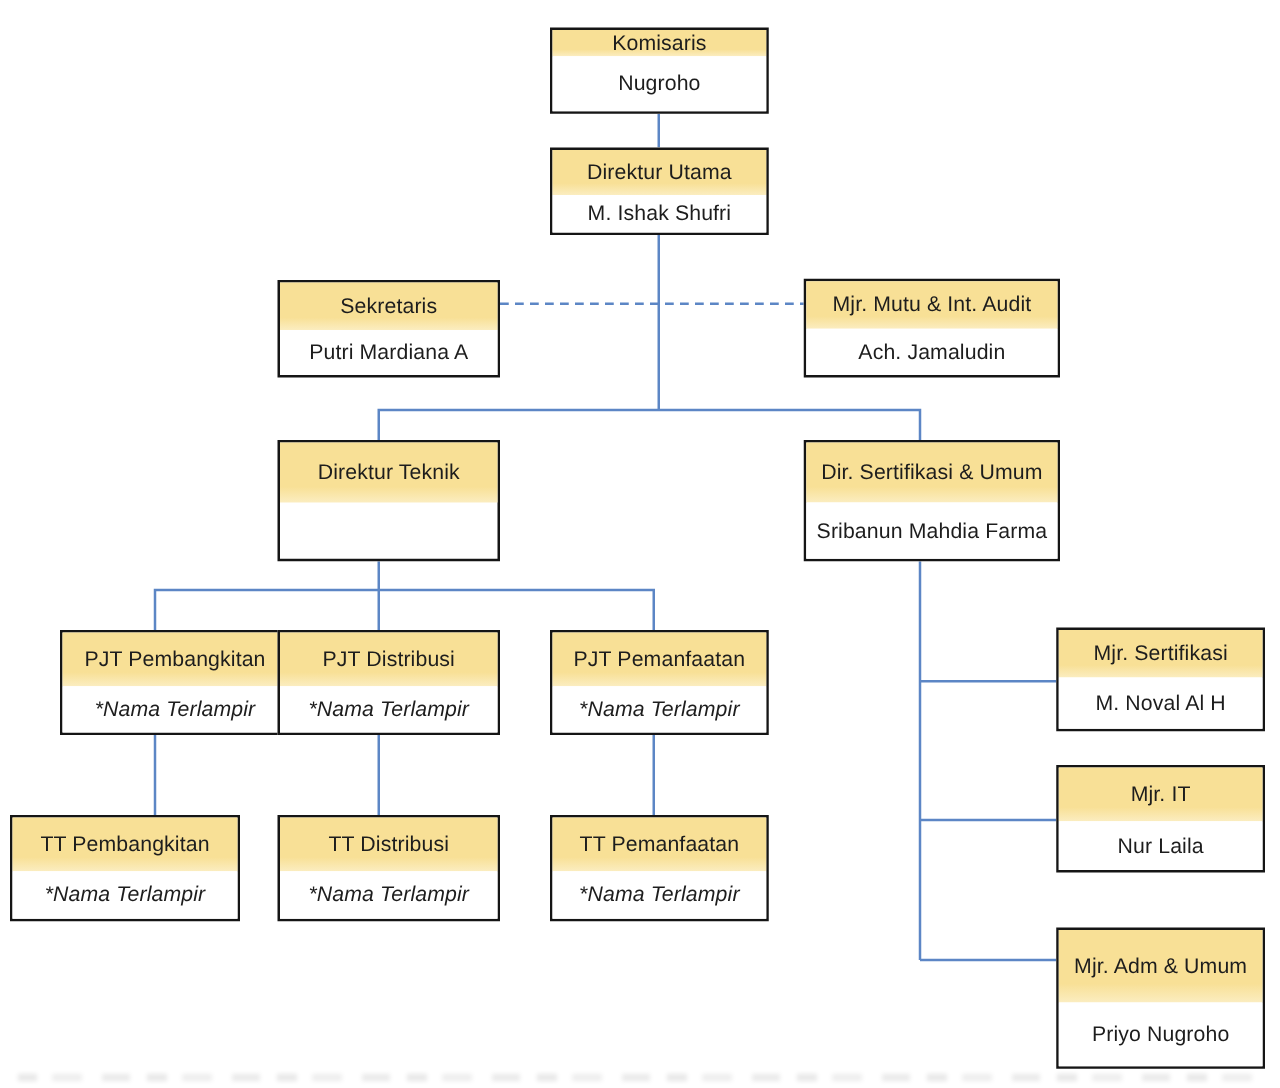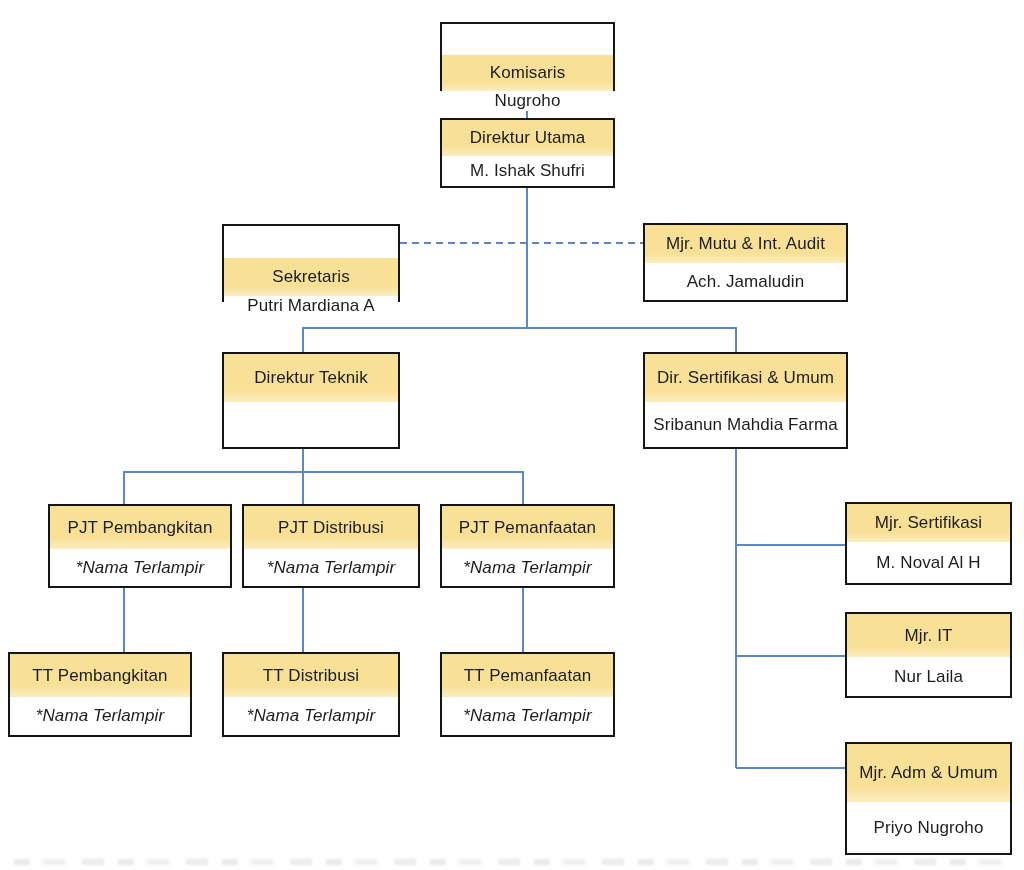--- a/index.html
+++ b/index.html
@@ -86,37 +86,37 @@
       <polyline points="124,588 124,652" fill="none" stroke="#5C86C5" stroke-width="2"></polyline>
       <polyline points="303,588 303,652" fill="none" stroke="#5C86C5" stroke-width="2"></polyline>
       <polyline points="523,588 523,652" fill="none" stroke="#5C86C5" stroke-width="2"></polyline>
       <polyline points="736,449 736,768" fill="none" stroke="#5C86C5" stroke-width="2"></polyline>
       <polyline points="736,545 845,545" fill="none" stroke="#5C86C5" stroke-width="2"></polyline>
       <polyline points="736,656 845,656" fill="none" stroke="#5C86C5" stroke-width="2"></polyline>
       <polyline points="736,768 845,768" fill="none" stroke="#5C86C5" stroke-width="2"></polyline>
     </svg>
   <div id="nodes">
       <div class="node" style="left: 440px; top: 22px; width: 175px; height: 69px;">
-        <div class="node-header" style="height: 36px; margin-top: 31px;">
+        <div class="node-header" style="height: 21px;">
           <span class="node-title">Komisaris</span>
         </div>
         <div class="node-body">
           <span class="node-name">Nugroho</span>
         </div>
       </div>
       <div class="node" style="left: 440px; top: 118px; width: 175px; height: 70px;">
         <div class="node-header" style="height: 36px;">
           <span class="node-title">Direktur Utama</span>
         </div>
         <div class="node-body">
           <span class="node-name">M. Ishak Shufri</span>
         </div>
       </div>
       <div class="node" style="left: 222px; top: 224px; width: 178px; height: 78px;">
-        <div class="node-header" style="height: 38px; margin-top: 32px;">
+        <div class="node-header" style="height: 38px;">
           <span class="node-title">Sekretaris</span>
         </div>
         <div class="node-body">
           <span class="node-name">Putri Mardiana A</span>
         </div>
       </div>
       <div class="node" style="left: 643px; top: 223px; width: 205px; height: 79px;">
         <div class="node-header" style="height: 38px;">
           <span class="node-title">Mjr. Mutu &amp; Int. Audit</span>
         </div>
@@ -138,21 +138,21 @@
         </div>
       </div>
       <div class="node" style="left: 8px; top: 504px; width: 184px; height: 84px; margin-left: 40px;">
         <div class="node-header" style="height: 43px;">
           <span class="node-title">PJT Pembangkitan</span>
         </div>
         <div class="node-body">
           <span class="node-name italic">*Nama Terlampir</span>
         </div>
       </div>
-      <div class="node" style="left: 222px; top: 504px; width: 178px; height: 84px; margin-left: 20px;">
+      <div class="node" style="left: 222px; top: 504px; width: 178px; height: 84px;">
         <div class="node-header" style="height: 43px;">
           <span class="node-title">PJT Distribusi</span>
         </div>
         <div class="node-body">
           <span class="node-name italic">*Nama Terlampir</span>
         </div>
       </div>
       <div class="node" style="left: 440px; top: 504px; width: 175px; height: 84px;">
         <div class="node-header" style="height: 43px;">
           <span class="node-title">PJT Pemanfaatan</span>

